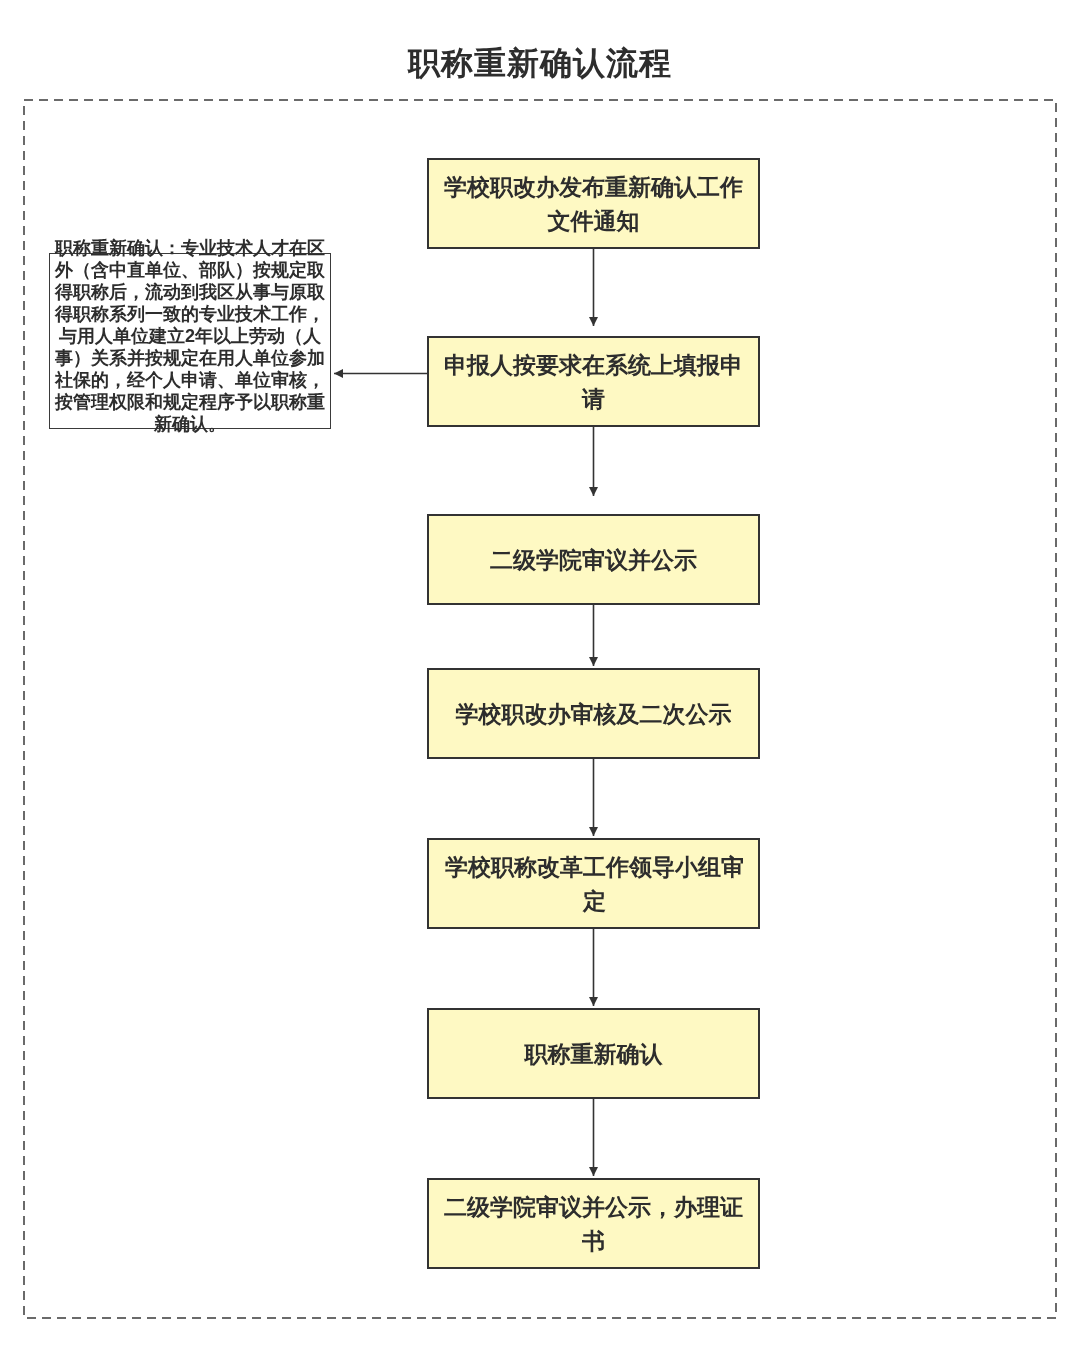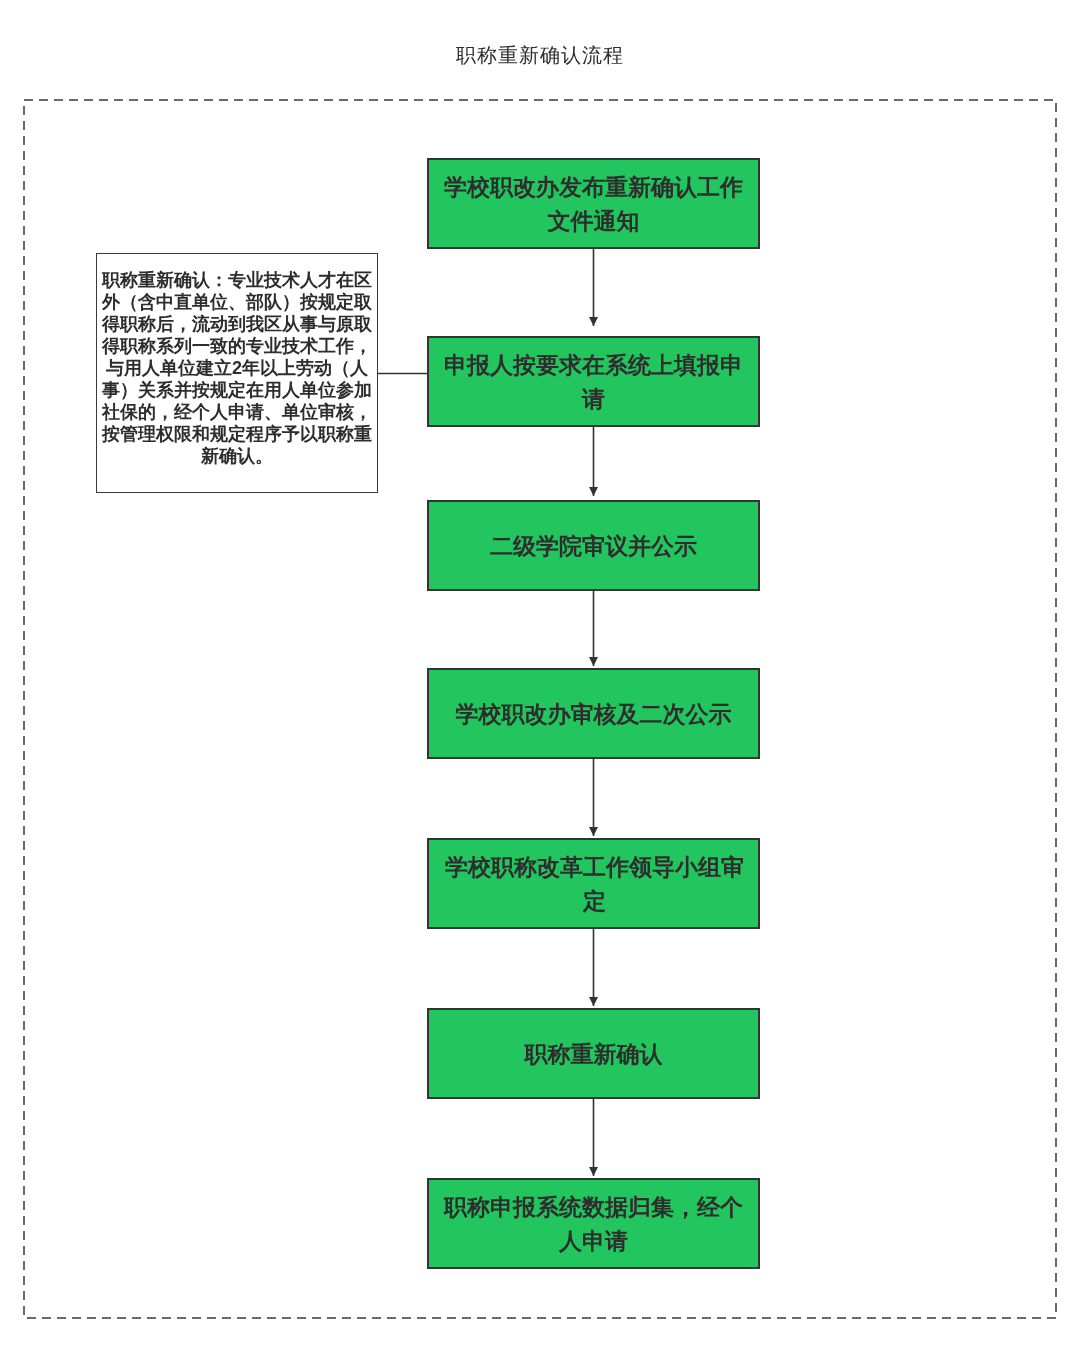--- a/index.html
+++ b/index.html
@@ -11,77 +11,76 @@
     font-family: "Liberation Sans", "DejaVu Sans", sans-serif;
     color: #2d2d2d;
     overflow: hidden;
   }
   .page-title {
     position: absolute;
     top: 42px;
     left: 0;
     width: 1080px;
     text-align: center;
-    font-size: 20px;
-    font-weight: normal;
+    font-size: 32px;
+    font-weight: bold;
     color: #2d2d2d;
     letter-spacing: 1px;
   }
   svg.connectors {
     position: absolute;
     top: 0;
     left: 0;
     width: 1080px;
     height: 1345px;
   }
   .note-box {
     position: absolute;
     left: 49px;
     top: 253px;
     width: 282px;
-    height: 240px;
+    height: 176px;
     border: 1.5px solid #3a3a3a;
     background: #ffffff;
     display: flex;
     align-items: center;
     justify-content: center;
     padding: 4px 2px 14px 2px;
-    margin-left: 47px;
   }
   .note-box .note-text {
     font-size: 18px;
     font-weight: bold;
     line-height: 22px;
     text-align: center;
     color: #2d2d2d;
     word-break: break-all;
   }
   .step-box {
     position: absolute;
     left: 427px;
     width: 333px;
     height: 91px;
     border: 2px solid #333333;
-    background: #22c55e;
+    background: #fef9c3;
     display: flex;
     align-items: center;
     justify-content: center;
     padding: 0 12px;
   }
   .step-box .step-label {
     font-size: 23px;
     font-weight: bold;
     line-height: 34px;
     text-align: center;
     color: #2d2d2d;
     word-break: break-all;
   }
   .s1 { top: 158px; }
   .s2 { top: 336px; }
-  .s3 { top: 500px; }
+  .s3 { top: 514px; }
   .s4 { top: 668px; align-items: center; }
   .s5 { top: 838px; padding-left: 14px; }
   .s6 { top: 1008px; }
   .s7 { top: 1178px; }
 </style>
 </head>
 <body>
 
 <div class="page-title">职称重新确认流程</div>
 
@@ -117,14 +116,14 @@
 <div class="step-box s4">
   <div class="step-label">学校职改办审核及二次公示</div>
 </div>
 <div class="step-box s5">
   <div class="step-label">学校职称改革工作领导小组审定</div>
 </div>
 <div class="step-box s6">
   <div class="step-label">职称重新确认</div>
 </div>
 <div class="step-box s7">
-  <div class="step-label">职称申报系统数据归集，经个人申请</div>
+  <div class="step-label">二级学院审议并公示，办理证书</div>
 </div>
 
 </body></html>

